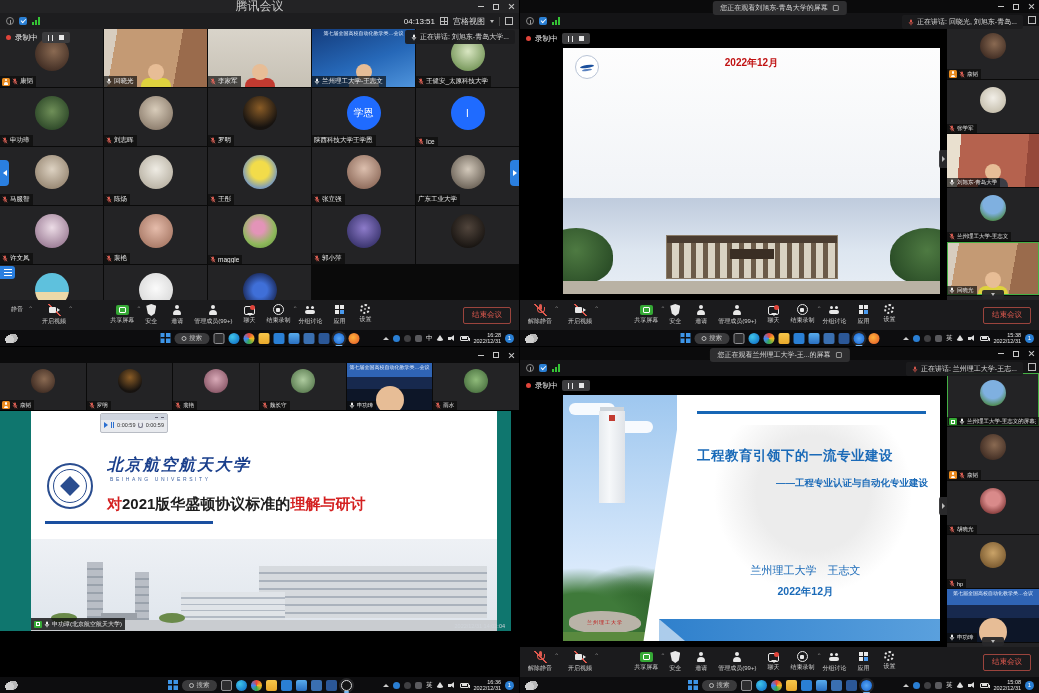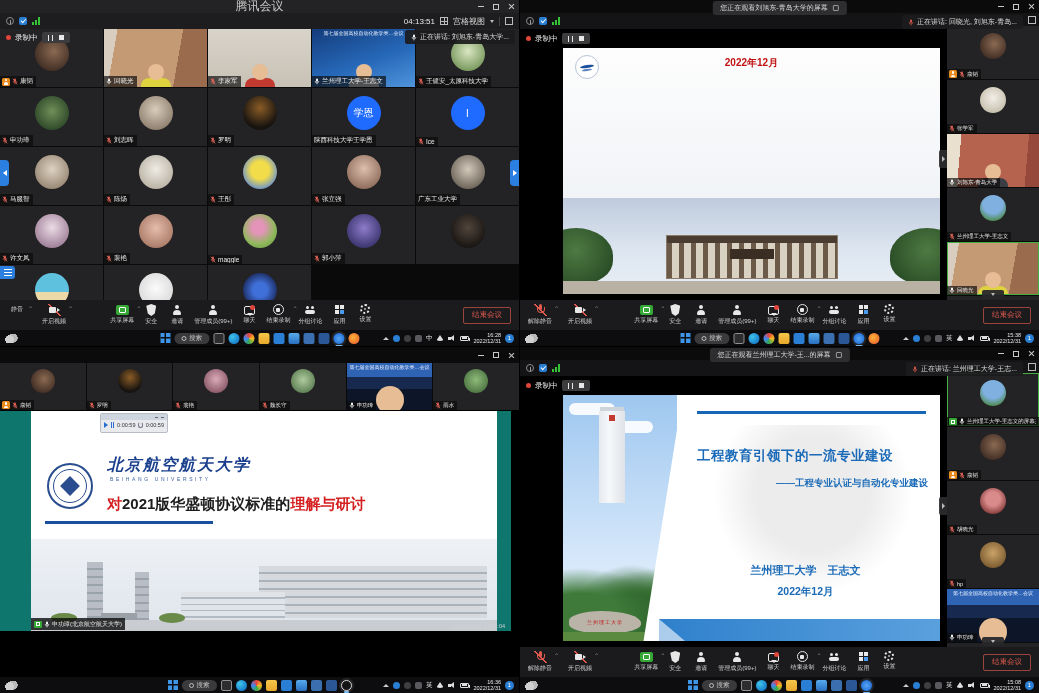--- a/index.html
+++ b/index.html
@@ -174,21 +174,21 @@
 .lz-tower::before{content:"";position:absolute;left:50%;top:4px;transform:translateX(-50%);width:6px;height:6px;background:#c23a30}
 .lz-trees{position:absolute;left:0;right:0;bottom:8px;height:74px;background:radial-gradient(ellipse at 15% 80%,#3f7a3a 30%,transparent 60%),radial-gradient(ellipse at 60% 95%,#2f652c 35%,transparent 65%),radial-gradient(ellipse at 95% 75%,#47853f 30%,transparent 60%)}
 .lz-stone{position:absolute;left:6px;bottom:8px;width:72px;height:22px;background:#b9b3a8;border-radius:45% 55% 40% 40%;display:flex;align-items:center;justify-content:center}
 .lz-stonetx{font-size:5px;color:#c01212;letter-spacing:1px;white-space:nowrap}
 .lz-grass{position:absolute;left:0;right:0;bottom:0;height:9px;background:#5a8a3f}
 .lz-map{position:absolute;left:150px;top:30px;width:200px;height:170px;background:radial-gradient(ellipse at 50% 40%,#ececec 40%,transparent 70%)}
 .lz-wedge{position:absolute;left:100px;top:-10px;bottom:-10px;width:44px;background:#fff;transform:skewX(-9deg)}
 .lz-rule{position:absolute;left:134px;right:14px;top:16px;height:3px;background:#1766b5}
 .lz-title{position:absolute;left:134px;right:10px;top:52px;font-size:13.5px;font-weight:bold;color:#1a6ab8;letter-spacing:.5px}
 .lz-sub{position:absolute;left:120px;right:12px;top:82px;font-size:9.5px;font-weight:bold;color:#1a6ab8;text-align:right}
-.lz-author{position:absolute;left:120px;right:12px;top:168px;font-size:11px;font-weight:bold;color:#1a6ab8;text-align:center}
+.lz-author{position:absolute;left:120px;right:12px;top:168px;font-size:11px;font-weight:normal;color:#1a6ab8;text-align:center}
 .lz-date{position:absolute;left:120px;right:12px;top:190px;font-size:10.5px;font-weight:bold;color:#1a6ab8;text-align:center}
 .lz-band{position:absolute;left:96px;right:0;bottom:0;height:22px;background:linear-gradient(90deg,#2f80cc,#5aa0dd)}
 .lz-band::before{content:"";position:absolute;left:0;top:0;border-bottom:22px solid #fff;border-right:26px solid transparent;opacity:.6}
 
 
 .bl-strip{position:absolute;top:16px;left:0;right:0;height:47px;display:flex;gap:1px;background:#0a0a0a}
 .bl-strip .tile{flex:1}
 .bl-strip .av{width:24px;height:24px;margin-top:6px;font-size:8px}
 .bl-strip .nametag{font-size:5.5px}
 .bl-stage{position:absolute;top:64px;left:0;right:8px;height:220px;background:#0f766e}

